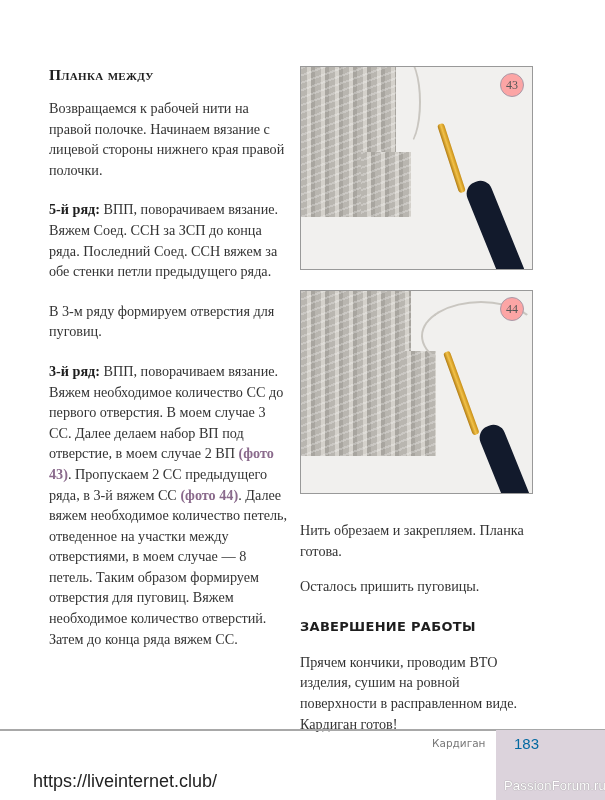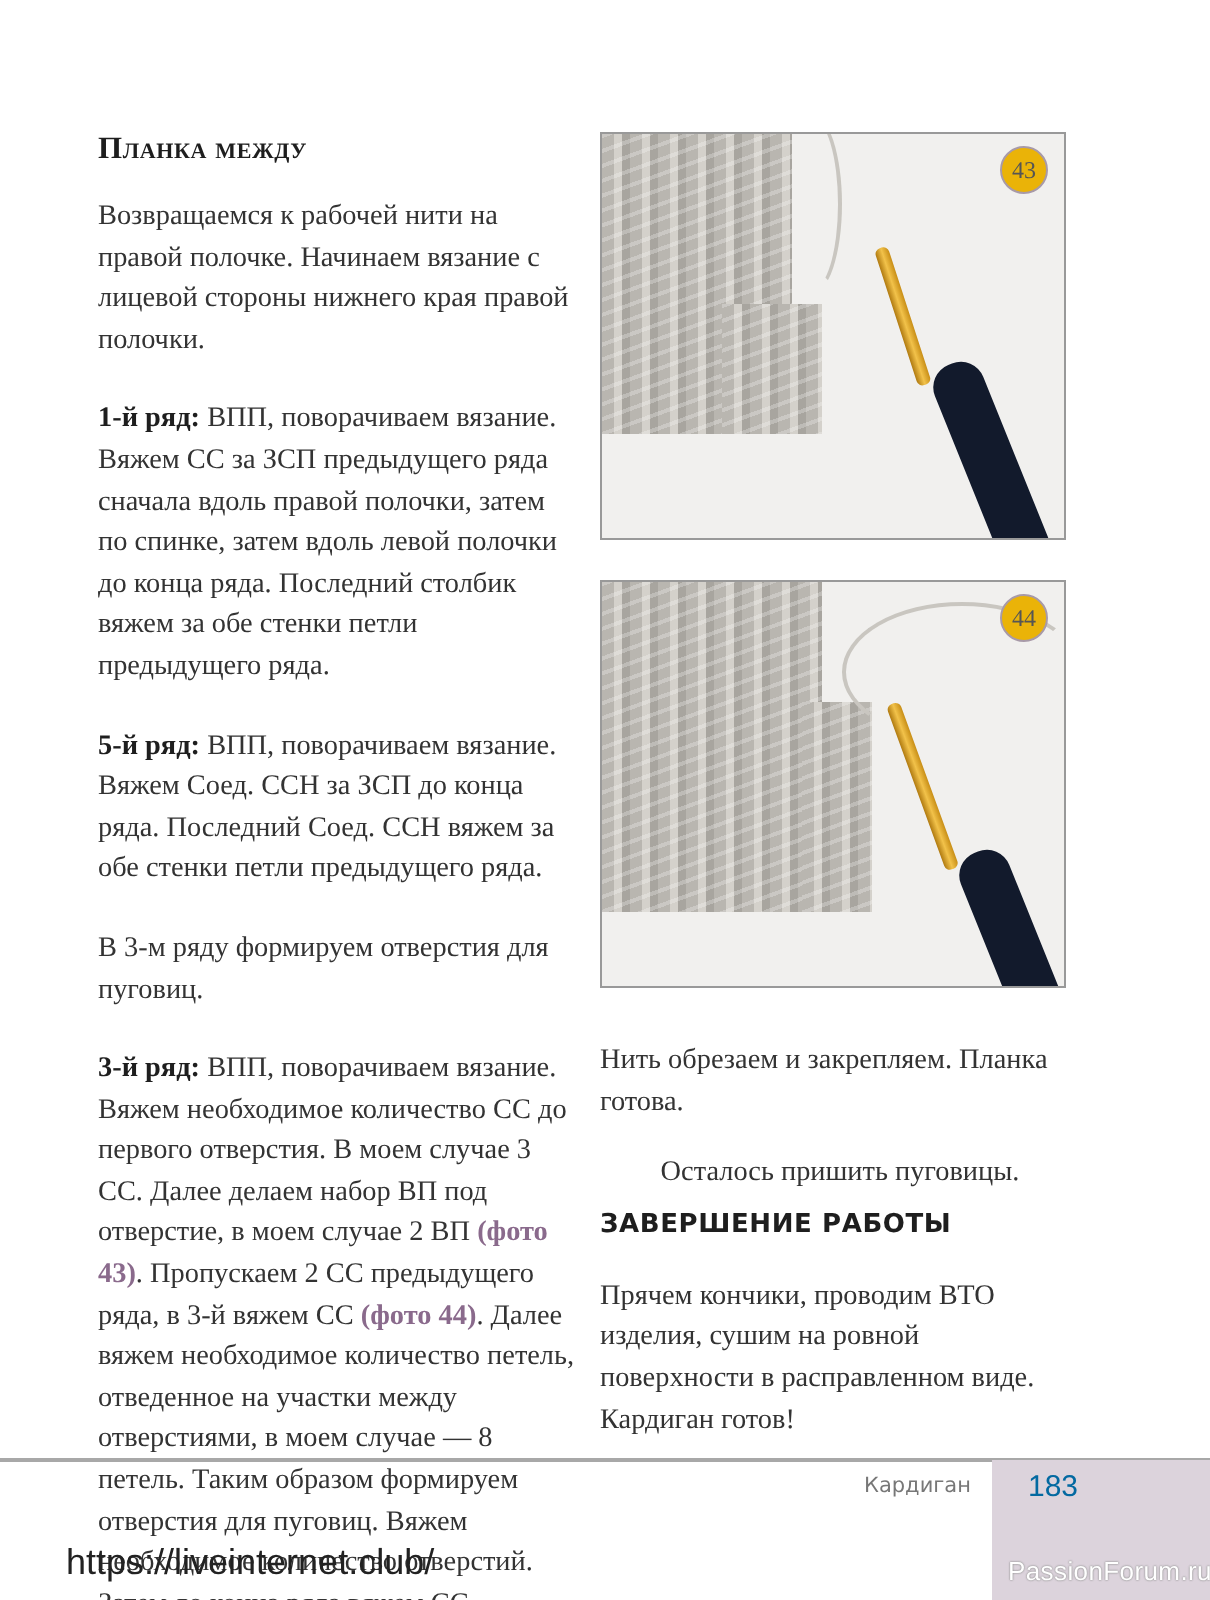--- a/index.html
+++ b/index.html
@@ -7,21 +7,21 @@
   body { position: relative; font-family: "DejaVu Serif", "Liberation Serif", serif; color: #2b2b2b; }
   .col-left { position: absolute; left: 49px; top: 66px; width: 240px; }
   .col-right { position: absolute; left: 300px; top: 66px; width: 240px; }
   .title { font-family: "Liberation Serif", serif; font-weight: bold; font-size: 15.5px; font-variant: small-caps; letter-spacing: 0.3px; color: #1e1e1e; margin-bottom: 14px; line-height: 18px; }
   p { font-family: "Liberation Serif", serif; font-size: 14.2px; line-height: 20.6px; color: #333333; margin-bottom: 19px; }
   p b { color: #1e1e1e; }
   .link { color: #8a6a8c; font-weight: bold; }
   .photo { position: relative; width: 233px; height: 204px; border: 1px solid #999; overflow: hidden; background: #f1f0ee; }
   .photo1 { margin-bottom: 20px; }
   .photo2 { margin-bottom: 26px; text-align: right; }
-  .badge { position: absolute; right: 8px; top: 6px; width: 24px; height: 24px; border-radius: 50%; border: 1px solid #a89aa8; background: #eab308; color: #555; font-family: "Liberation Serif", serif; font-size: 12px; display: flex; align-items: center; justify-content: center; }
+  .badge { position: absolute; right: 8px; top: 6px; width: 24px; height: 24px; border-radius: 50%; border: 1px solid #a89aa8; background: #fca5a5; color: #555; font-family: "Liberation Serif", serif; font-size: 12px; display: flex; align-items: center; justify-content: center; }
   .knit { position: absolute; background:
      repeating-linear-gradient(90deg, #b9b6b0 0 6px, #d4d1cb 6px 10px, #a8a59f 10px 14px),
      #c4c1bb; }
   .knit::after { content: ""; position: absolute; inset: 0; background: repeating-linear-gradient(160deg, rgba(255,255,255,0.25) 0 2px, rgba(0,0,0,0) 2px 7px); }
   .hook-metal { position: absolute; width: 7px; background: linear-gradient(90deg, #b07a10, #f2c24a, #c88e16); border-radius: 3px; transform-origin: top left; }
   .hook-handle { position: absolute; width: 26px; background: #121a2c; border-radius: 12px; transform-origin: top left; }
   .yarn { position: absolute; border: 2px solid #c9c6c0; border-radius: 50%; }
   .sec-heading { font-family: "DejaVu Sans", sans-serif; font-weight: bold; font-size: 13px; letter-spacing: 0.3px; color: #1e1e1e; margin: 4px 0 18px 0; }
   .footer-line { position: absolute; left: 0; top: 729px; width: 605px; height: 1.5px; background: #a8a8a8; }
   .footer-title { position: absolute; left: 432px; top: 737px; font-family: "DejaVu Sans", sans-serif; font-size: 10.5px; color: #777; }
@@ -31,21 +31,20 @@
   .url { position: absolute; left: 33px; top: 771px; font-family: "Liberation Sans", sans-serif; font-size: 18px; color: #222; }
 </style>
 </head>
 <body>
 
 <div class="col-left">
   <div class="title">Планка между</div>
 
   <p>Возвращаемся к рабочей нити на правой полочке. Начинаем вязание с лицевой стороны нижнего края правой полочки.</p>
 
-  <p><b>1-й ряд:</b><span> ВПП, поворачиваем вязание. Вяжем СС за ЗСП предыдущего ряда сначала вдоль правой полочки, затем по спинке, затем вдоль левой полочки до конца ряда. Последний столбик вяжем за обе стенки петли предыдущего ряда.</span></p>
 
   <p><b>5-й ряд:</b><span> ВПП, поворачиваем вязание. Вяжем Соед. ССН за ЗСП до конца ряда. Последний Соед. ССН вяжем за обе стенки петли предыдущего ряда.</span></p>
 
   <p>В 3-м ряду формируем отверстия для пуговиц.</p>
 
   <p><b>3-й ряд:</b><span> ВПП, поворачиваем вязание. Вяжем необходимое количество СС до первого отверстия. В моем случае 3 СС. Далее делаем набор ВП под отверстие, в моем случае 2 ВП </span><span class="link">(фото 43)</span><span>. Пропускаем 2 СС предыдущего ряда, в 3-й вяжем СС </span><span class="link">(фото 44)</span><span>. Далее вяжем необходимое количество петель, отведенное на участки между отверстиями, в моем случае — 8 петель. Таким образом формируем отверстия для пуговиц. Вяжем необходимое количество отверстий. Затем до конца ряда вяжем СС.</span></p>
 
 </div>
 
 <div class="col-right">
@@ -61,21 +60,21 @@
   <div class="photo photo2">
     <div class="knit" style="left:0;top:0;width:110px;height:165px;"></div>
     <div class="knit" style="left:100px;top:60px;width:35px;height:105px;"></div>
     <div class="yarn" style="left:120px;top:10px;width:120px;height:70px;border-right-color:transparent;border-bottom-color:transparent;"></div>
     <div class="hook-metal" style="left:142px;top:62px;height:88px;transform:rotate(-20deg);"></div>
     <div class="hook-handle" style="left:175px;top:140px;height:95px;transform:rotate(-22deg);"></div>
     <div class="badge">44</div>
   </div>
 
   <p style="margin-bottom:15px;">Нить обрезаем и закрепляем. Планка готова.</p>
-  <p style="margin-bottom:8px;text-align:center;">Осталось пришить пуговицы.</p>
+  <p style="margin-bottom:22px;">Осталось пришить пуговицы.</p>
   <div class="sec-heading">ЗАВЕРШЕНИЕ РАБОТЫ</div>
   <p style="margin-bottom:0;">Прячем кончики, проводим ВТО изделия, сушим на ровной поверхности в расправленном виде.</p>
   <p>Кардиган готов!</p>
 </div>
 
 <div class="footer-line"></div>
 <div class="footer-title">Кардиган</div>
 <div class="footer-page">
   <div class="page-num">183</div>
   <div class="watermark">PassionForum.ru</div>

